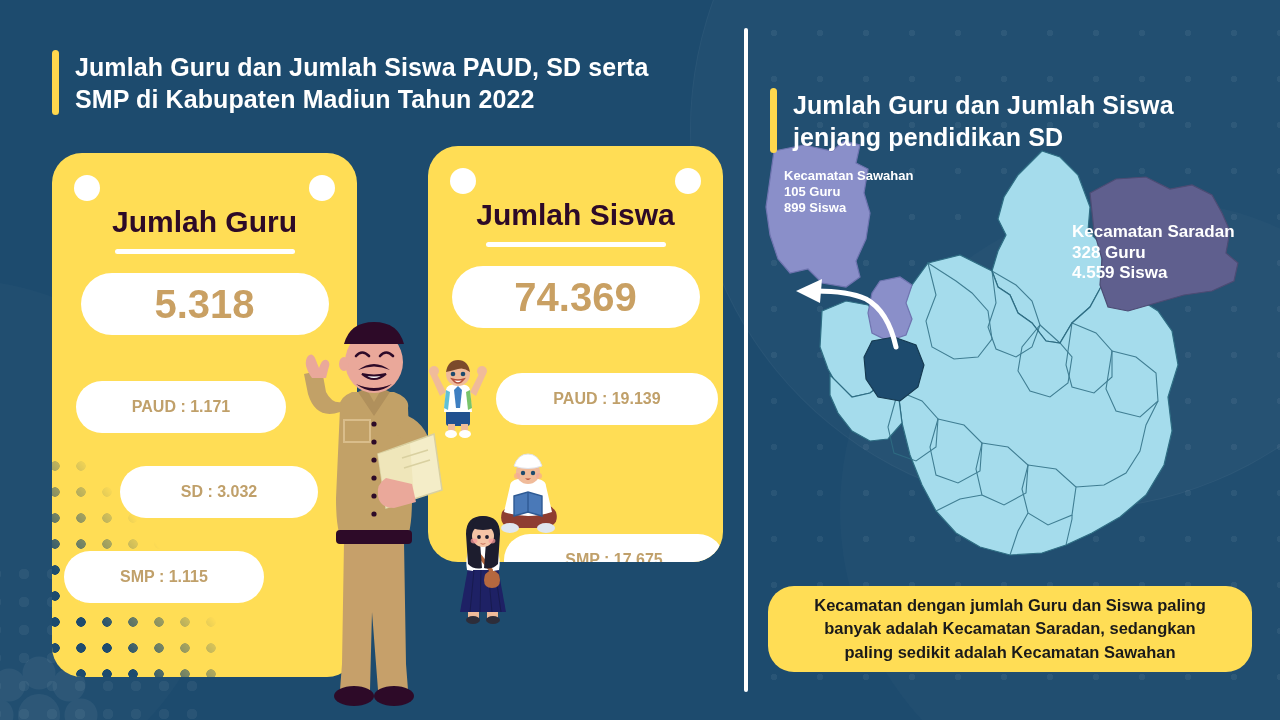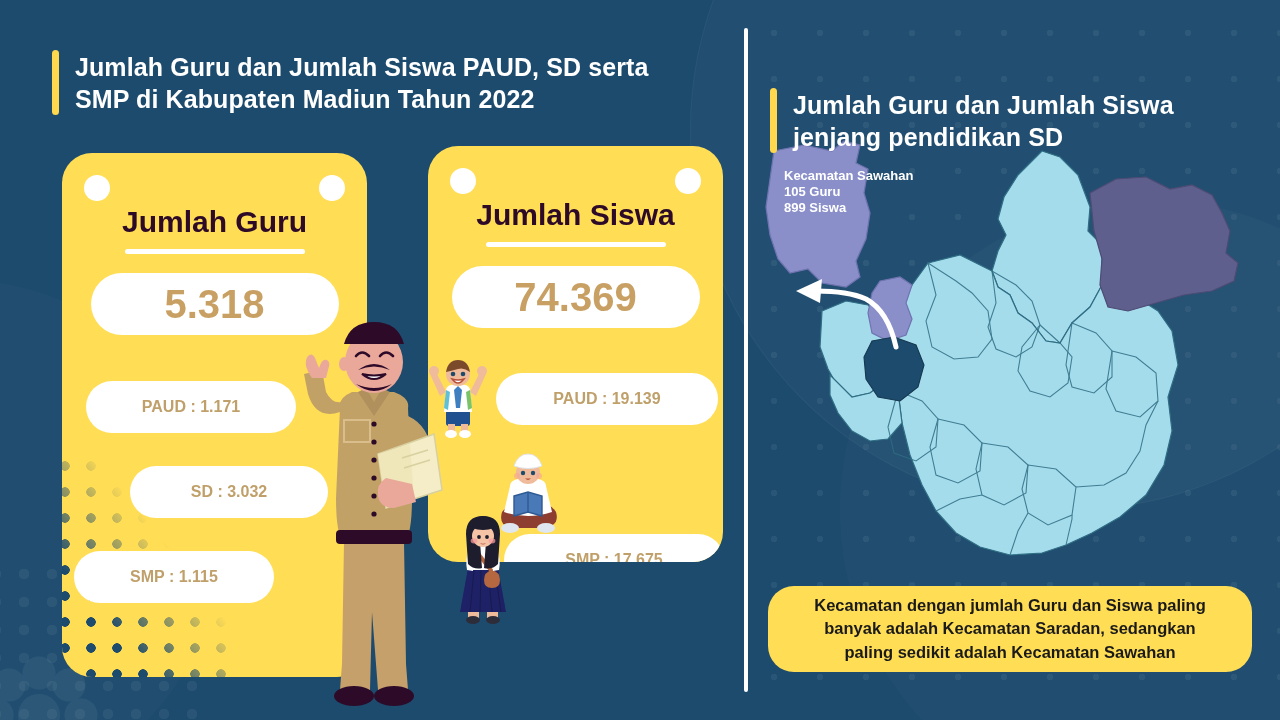--- a/index.html
+++ b/index.html
@@ -67,21 +67,21 @@
   #title-left  { left: 52px; top: 50px; width: 660px; }
   #title-right { left: 770px; top: 50px; width: 470px; margin-top: 38px; }
 
   
   .stat-card {
     position: absolute;
     background: #ffdd55;
     border-radius: 30px;
     overflow: hidden;
   }
-  #card-guru  { left: 52px;  top: 153px; width: 305px; height: 524px; margin-left: 10px; }
+  #card-guru  { left: 52px;  top: 153px; width: 305px; height: 524px; }
   #card-siswa { left: 428px; top: 146px; width: 295px; height: 416px; }
 
   .punch {
     position: absolute; width: 26px; height: 26px;
     background: #ffffff; border-radius: 50%;
   }
   .punch.l { left: 22px; top: 22px; }
   .punch.r { right: 22px; top: 22px; }
 
   .card-dots {
@@ -376,18 +376,21 @@
 
   <div class="title-block" id="title-right">
     <div class="title-bar"></div>
     <div class="title-text">Jumlah Guru dan Jumlah Siswa
 jenjang pendidikan SD</div>
   </div>
 
   <div class="map-label" id="label-sawahan">Kecamatan Sawahan
 105 Guru
 899 Siswa</div>
+  <div class="map-label" id="label-saradan">Kecamatan Saradan
+328 Guru
+4.559 Siswa</div>
 
   <div id="caption">Kecamatan dengan jumlah Guru dan Siswa paling
 banyak adalah Kecamatan Saradan, sedangkan
 paling sedikit adalah Kecamatan Sawahan</div>
 
 </div>
 
 </body></html>

